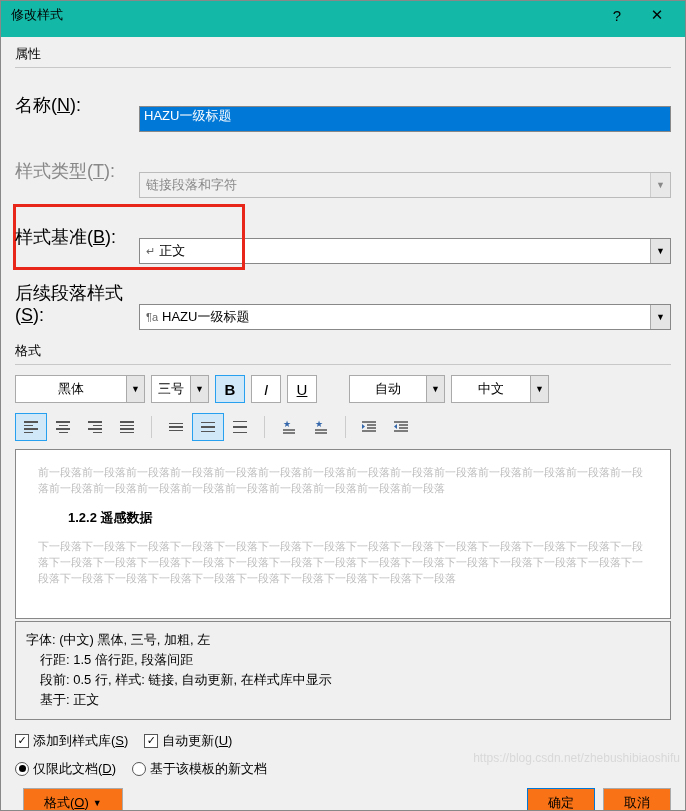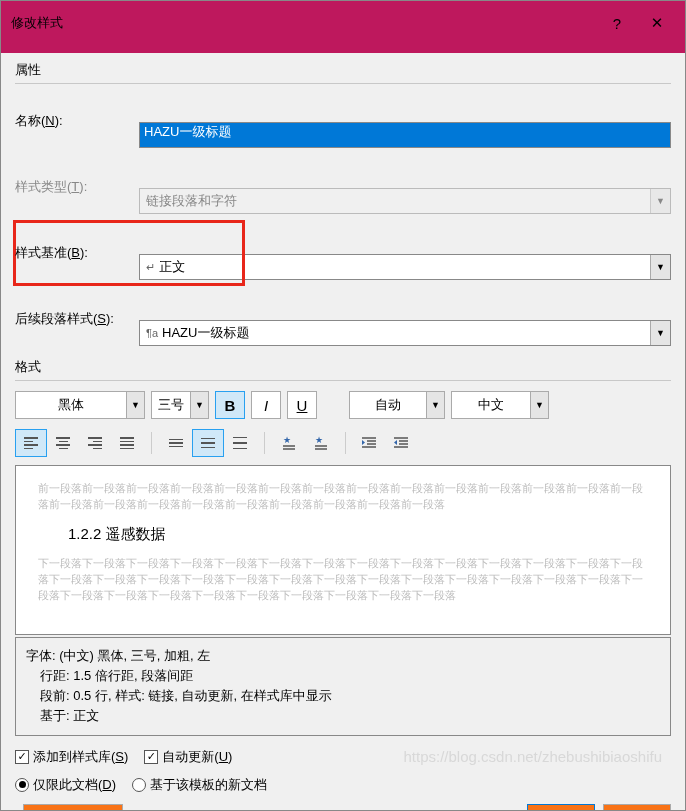--- a/index.html
+++ b/index.html
@@ -1,25 +1,25 @@
 <!DOCTYPE html>
 <html><head>
 <meta charset="utf-8">
 <style>
 * { box-sizing: border-box; margin: 0; padding: 0; font-family: "Microsoft YaHei", "SimSun", sans-serif; }
 body { background: #fff; width: 686px; height: 811px; overflow: hidden; border: 1px solid #888; }
-.titlebar { height: 52px; display: flex; align-items: center; padding: 0 8px 8px 10px; background: #be185d; }
+.titlebar { height: 36px; display: flex; align-items: center; padding: 0 8px 8px 10px; background: #14b8a6; }
 .titlebar .title { font-size: 13px; }
 .titlebar .spacer { flex: 1; }
 .titlebar .tbtn { width: 40px; height: 30px; display: flex; align-items: center; justify-content: center; font-size: 15px; color: #000; }
 .content { padding: 8px 14px 12px 14px; background: #f0f0f0; height: calc(100% - 36px); }
 .fieldset-label { font-size: 13px; margin-bottom: 4px; position: relative; }
 .fieldset-line { height: 1px; background: #c8c8c8; margin-bottom: 10px; }
 .row { display: flex; align-items: center; margin-bottom: 12px; }
-.row .lbl { width: 124px; font-size: 13px; }
+.row .lbl { width: 124px; font-size: 18px; }
 .row .lbl u { text-decoration: underline; }
 .row .field { flex: 1; position: relative; margin-top: 28px; }
 .input { width: 100%; height: 26px; border: 1px solid #888; background: #fff; font-size: 13px; padding: 0 6px; }
 .input.selected { background: #0078d7; color: #fff; padding: 0 4px; }
 .input.selected span { background: #0078d7; color: #fff; padding: 1px 0; }
 .combo { width: 100%; height: 26px; border: 1px solid #888; background: #fff; display: flex; align-items: center; }
 .combo.disabled { background: #f0f0f0; border: 1px solid #bbb; color: #888; gap: 24px; }
 .combo .combo-text { flex: 1; padding: 0 6px; font-size: 13px; display: flex; align-items: center; gap: 4px; }
 .combo .dd { width: 20px; height: 24px; border-left: 1px solid #aaa; background: #e5e5e5; display: flex; align-items: center; justify-content: center; font-size: 9px; }
 .combo.disabled .dd { background: #e8e8e8; border-left: 1px solid #ccc; color: #888; }
@@ -34,33 +34,33 @@
 .btn-toggle { width: 30px; height: 28px; border: 1px solid #aaa; background: #fff; display: flex; align-items: center; justify-content: center; font-size: 15px; font-family: "Times New Roman", serif; }
 .btn-toggle.active { border: 1px solid #28a0f0; background: #d0e8f8; }
 .toolbar { display: flex; gap: 0; margin-bottom: 8px; align-items: center; }
 .toolbar .tb { width: 32px; height: 28px; display: flex; align-items: center; justify-content: center; border: 1px solid transparent; }
 .toolbar .tb.active { border: 1px solid #28a0f0; background: #d0e8f8; }
 .toolbar .sep { width: 1px; height: 22px; background: #ccc; margin: 0 8px; }
 .align-icon { display: flex; flex-direction: column; gap: 2px; }
 .align-icon span { height: 1.5px; background: #555; display: block; }
 .preview { background: #fff; border: 1px solid #888; padding: 15px 22px; margin-bottom: 2px; height: 170px; overflow: hidden; }
 .preview .filler { font-size: 11px; color: #bdbdbd; line-height: 1.45; word-break: break-all; font-family: SimSun, serif; }
-.preview .heading { font-size: 15px; font-weight: normal; font-family: SimHei, sans-serif; margin: 12px 0; padding-left: 30px; }
+.preview .heading { font-size: 13px; font-weight: bold; font-family: SimHei, sans-serif; margin: 12px 0; padding-left: 30px; }
 .summary-box { border: 1px solid #888; background: #f0f0f0; padding: 8px 10px; font-size: 13px; margin-bottom: 12px; line-height: 1.55; }
 .checks { font-size: 13px; margin-bottom: 10px; display: flex; align-items: center; gap: 16px; }
 .check { display: flex; align-items: center; gap: 4px; }
 .checkbox { width: 14px; height: 14px; border: 1px solid #555; background: #fff; display: flex; align-items: center; justify-content: center; font-size: 11px; color: #000; line-height: 1; }
 .radio { width: 14px; height: 14px; border: 1px solid #555; border-radius: 50%; background: #fff; display: flex; align-items: center; justify-content: center; }
 .radio.sel::after { content: ''; width: 7px; height: 7px; background: #000; border-radius: 50%; }
 .footer { display: flex; align-items: center; margin-top: 8px; }
 .footer .spacer { flex: 1; }
 .btn { height: 30px; padding: 0 20px; border: 1px solid #aaa; background: #f97316; font-size: 13px; display: flex; align-items: center; gap: 4px; margin-left: 8px; }
 .btn.primary { border: 1px solid #0078d7; }
 .btn .caret { font-size: 9px; }
-.watermark { position: absolute; right: 24px; bottom: 46px; font-size: 15px; color: #d8d8d8; font-family: Arial; pointer-events: none; }
+.watermark { position: absolute; right: 6px; bottom: 46px; font-size: 12px; color: #d8d8d8; font-family: Arial; pointer-events: none; }
 svg { display: block; }
 </style>
 </head>
 <body>
 
 <div class="titlebar">
   <span class="title">修改样式</span>
   <span class="spacer"></span>
   <div class="tbtn">?</div>
   <div class="tbtn">✕</div>

